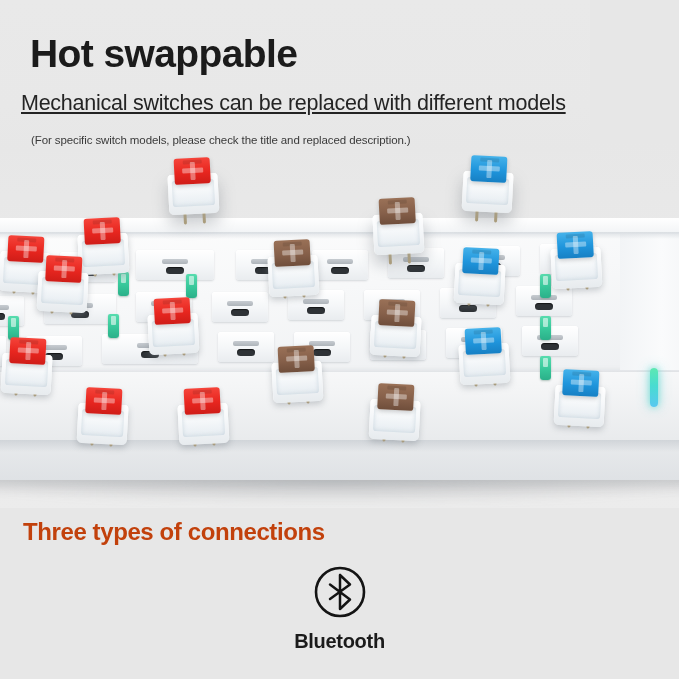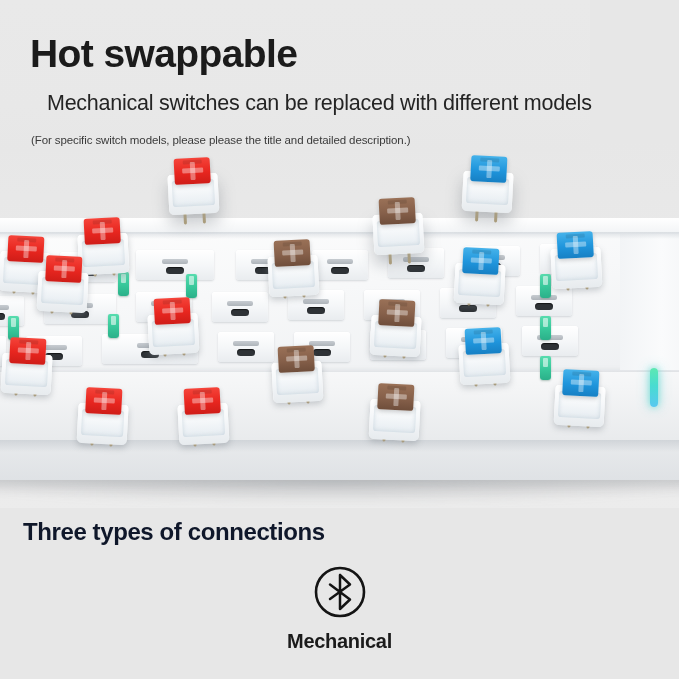--- a/index.html
+++ b/index.html
@@ -35,27 +35,28 @@
     left: 30px; top: 34px;
     font-size: 39px;
     font-weight: 700;
     letter-spacing: -0.6px;
     color: #1b1b1b;
     line-height: 1;
     white-space: nowrap;
   }
   .subhead {
     position: absolute;
-    left: 47px; top: 93px;
+    left: 21px; top: 93px;
     font-size: 21.5px;
     font-weight: 400;
     letter-spacing: -0.25px;
     color: #242424;
     line-height: 1;
     white-space: nowrap;
+    text-decoration: underline;
   }
   .fineprint {
     position: absolute;
     left: 31px; top: 135px;
     font-size: 11.5px;
     font-weight: 400;
     letter-spacing: -0.1px;
     color: #3a3a3a;
     line-height: 1;
     white-space: nowrap;
@@ -255,21 +256,21 @@
     width: 679px;
     height: 171px;
     background: #e7e7e7;
   }
   .bottom-title {
     position: absolute;
     left: 23px; top: 12px;
     font-size: 24px;
     font-weight: 700;
     letter-spacing: -0.4px;
-    color: #0f172a;
+    color: #c2410c;
     line-height: 1;
     white-space: nowrap;
   }
   .conn-row {
     position: absolute;
     left: 0; top: 58px;
     width: 679px;
     display: flex;
   }
   .conn-item {
@@ -294,21 +295,21 @@
   }
 </style>
 </head>
 <body>
 
 <div class="page">
 
   <div class="top-copy">
     <div class="headline">Hot swappable</div>
     <div class="subhead">Mechanical switches can be replaced with different models</div>
-    <div class="fineprint">(For specific switch models, please please the title and detailed description.)</div>
+    <div class="fineprint">(For specific switch models, please check the title and replaced description.)</div>
   </div>
 
   <div class="photo">
 
     <div class="kb-shadow"></div>
 
     <div class="kb-body"></div>
     <div class="kb-body-edge"></div>
 
     <div class="kb-plate">
@@ -630,19 +631,19 @@
 
     <div class="conn-row">
 
 
 
       <div class="conn-item">
         <svg class="conn-icon" viewBox="0 0 52 52">
           <circle cx="26" cy="26" r="24" fill="none" stroke="#141414" stroke-width="2.6"></circle>
           <path d="M26 9 L26 43 M26 9 L36 18.5 L16 33 M26 43 L36 33.5 L16 18.5" fill="none" stroke="#141414" stroke-width="2.5" stroke-linejoin="round" stroke-linecap="round"></path>
         </svg>
-        <div class="conn-label">Mechanical</div>
+        <div class="conn-label">Bluetooth</div>
       </div>
 
     </div>
   </div>
 
 </div>
 
 </body></html>

